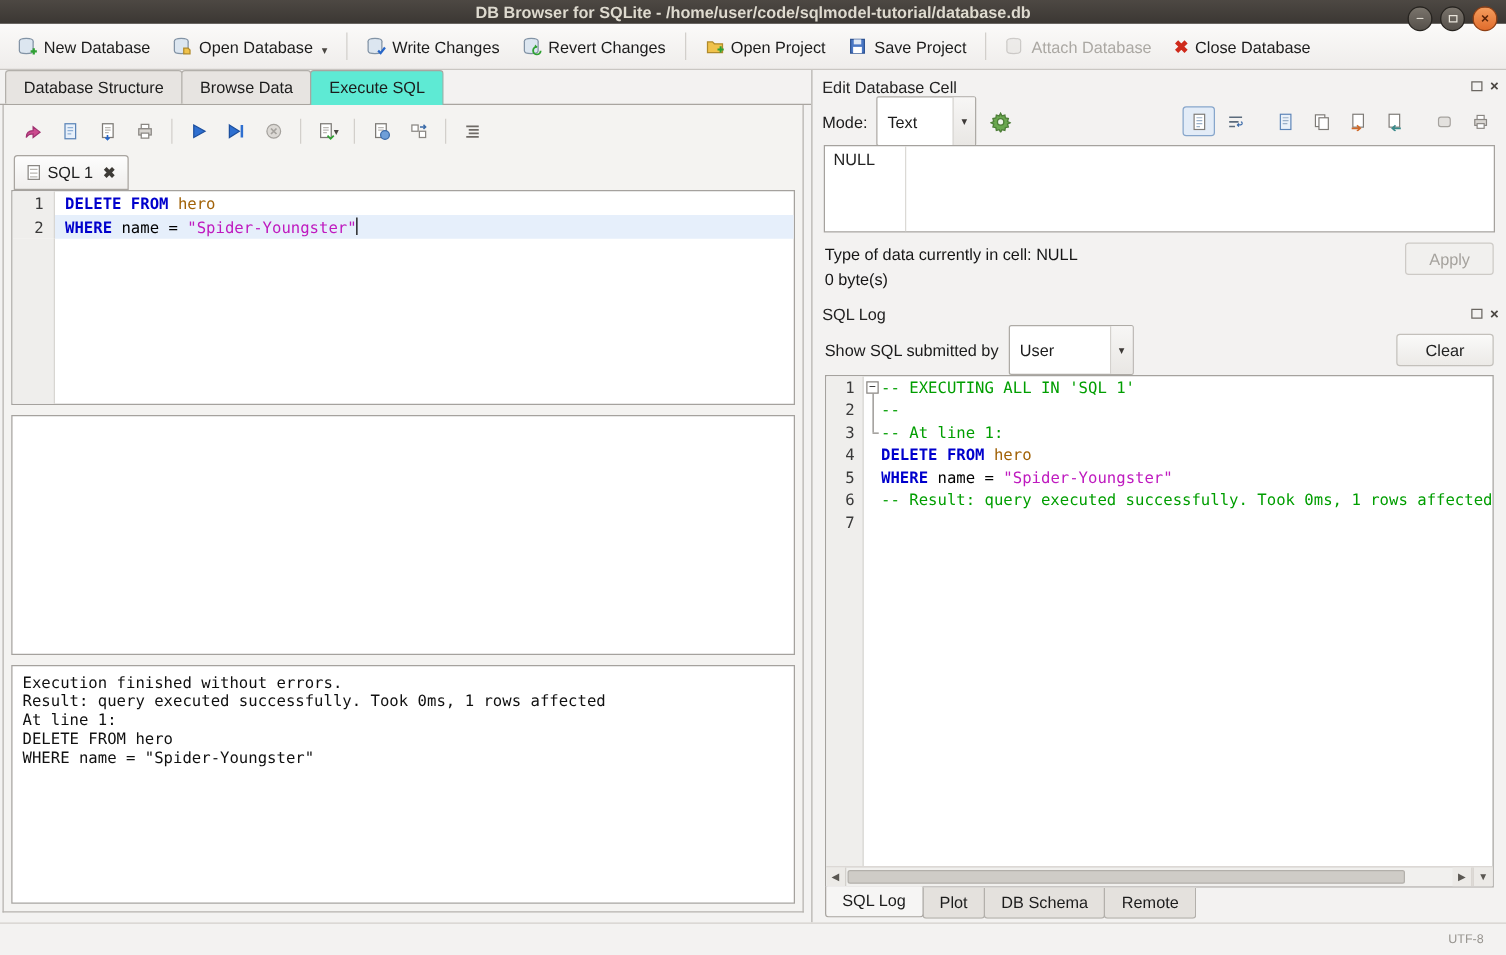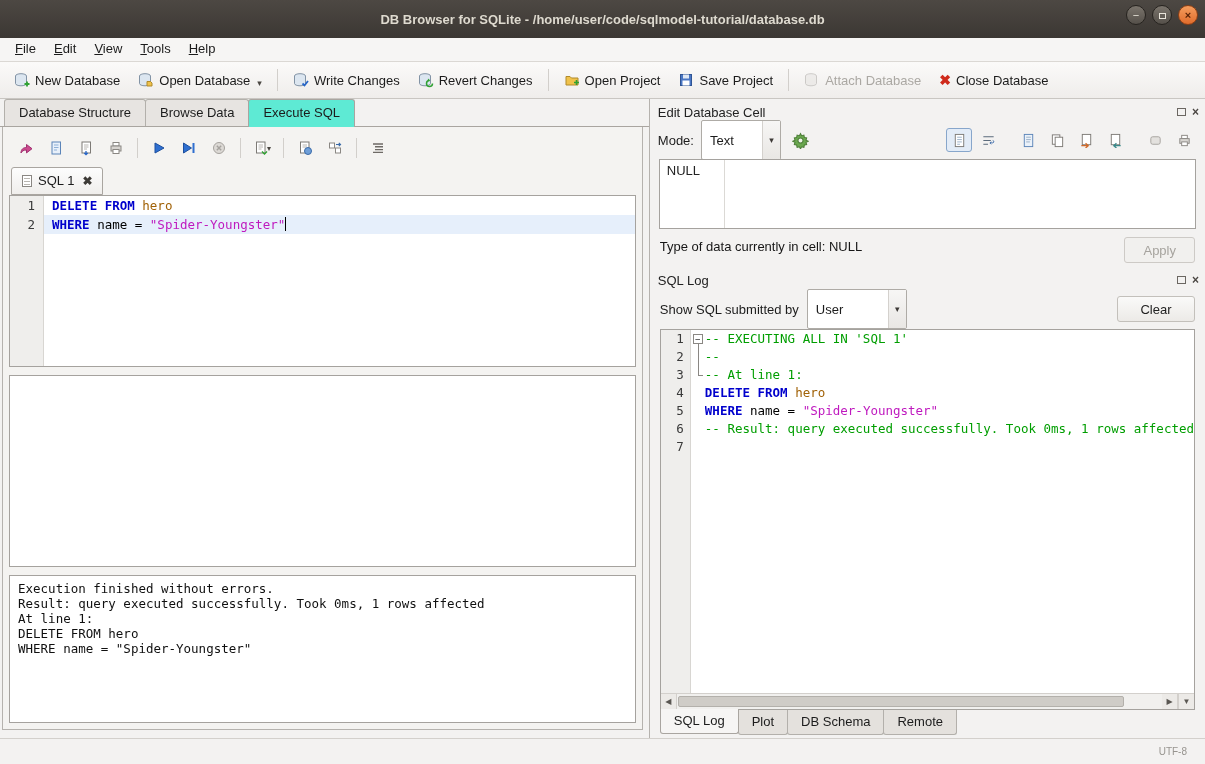--- a/index.html
+++ b/index.html
@@ -1,21 +1,21 @@
 <!DOCTYPE html>
 <html><head>
 <meta charset="utf-8">
 <style>
   * { box-sizing: border-box; margin: 0; padding: 0; }
   html,body { width:1205px; height:764px; }
   body { font-family:"Liberation Sans", sans-serif; font-size:13px; color:#1c1c1c; background:#f3f2f1; overflow:hidden; }
   .app { position:relative; width:1205px; height:764px; display:flex; flex-direction:column; background:#f3f2f1; }
 
   
-  .titlebar { height:38px; background:linear-gradient(#4d4843,#3b3733); display:flex; align-items:center; justify-content:center; position:relative; flex:0 0 auto; }
+  .titlebar { height:19px; background:linear-gradient(#4d4843,#3b3733); display:flex; align-items:center; justify-content:center; position:relative; flex:0 0 auto; }
   .titlebar .title { color:#dedacf; font-weight:bold; font-size:13px; }
   .win-btns { position:absolute; right:7px; top:5px; display:flex; gap:6px; }
   .win-btn { width:20px; height:20px; border-radius:50%; border:1px solid #26231f; background:linear-gradient(#7a746c,#55504a); color:#e9e5db; font-size:11px; line-height:18px; text-align:center; cursor:default; }
   .win-btn.close { background:linear-gradient(#f59d5d,#e06c2c); border-color:#8e3f14; color:#5a2307; font-weight:bold; }
   .win-btn .sq { display:inline-block; width:7px; height:6px; border:1px solid #e9e5db; margin-top:6px; }
 
   
   .menubar { height:24px; background:#f6f5f4; border-bottom:1px solid #dbd8d4; display:flex; align-items:stretch; padding-left:6px; flex:0 0 auto; }
   .menu-item { padding:3px 9px 0; font-size:13px; }
   .menu-item::first-letter { text-decoration:underline; }
@@ -139,27 +139,20 @@
 
   <div class="titlebar">
     <span class="title">DB Browser for SQLite - /home/user/code/sqlmodel-tutorial/database.db</span>
     <div class="win-btns">
       <div class="win-btn"><span>−</span></div>
       <div class="win-btn"><span class="sq"></span></div>
       <div class="win-btn close"><span>×</span></div>
     </div>
   </div>
 
-  <div class="menubar">
-    <span class="menu-item">File</span>
-    <span class="menu-item">Edit</span>
-    <span class="menu-item">View</span>
-    <span class="menu-item">Tools</span>
-    <span class="menu-item">Help</span>
-  </div>
 
   <div class="toolbar">
     <div class="tb-btn">
       <span>
           <svg width="16" height="16" viewBox="0 0 16 16">
             <ellipse cx="7" cy="4" rx="5.5" ry="2.3" fill="#dce6f0" stroke="#8293a5"></ellipse>
             <path d="M1.5 4v7.5c0 1.3 2.5 2.3 5.5 2.3s5.5-1 5.5-2.3V4" fill="#dce6f0" stroke="#8293a5"></path>
             <path d="M10.5 12h5M13 9.5v5" stroke="#2fa132" stroke-width="1.8"></path>
           </svg>
         </span>
@@ -474,20 +467,21 @@
       </div>
 
       <div class="cell-box">
         <span class="cell-null">NULL</span>
         <span class="cell-div"></span>
       </div>
 
       <div class="cell-info">
         <div class="cell-info-lines">
           <div>Type of data currently in cell: NULL</div>
+          <div>0 byte(s)</div>
         </div>
         <div class="apply-wrap">
           <div class="btn disabled">Apply</div>
         </div>
       </div>
 
       <div class="dock-header">
         <span class="dock-title">SQL Log</span>
         <span class="dock-icons">
           <span class="mini-float"></span>

